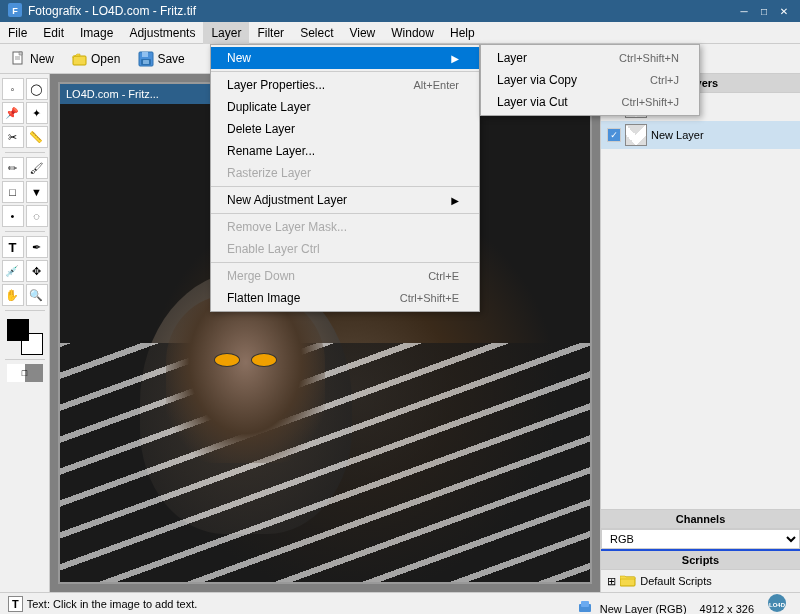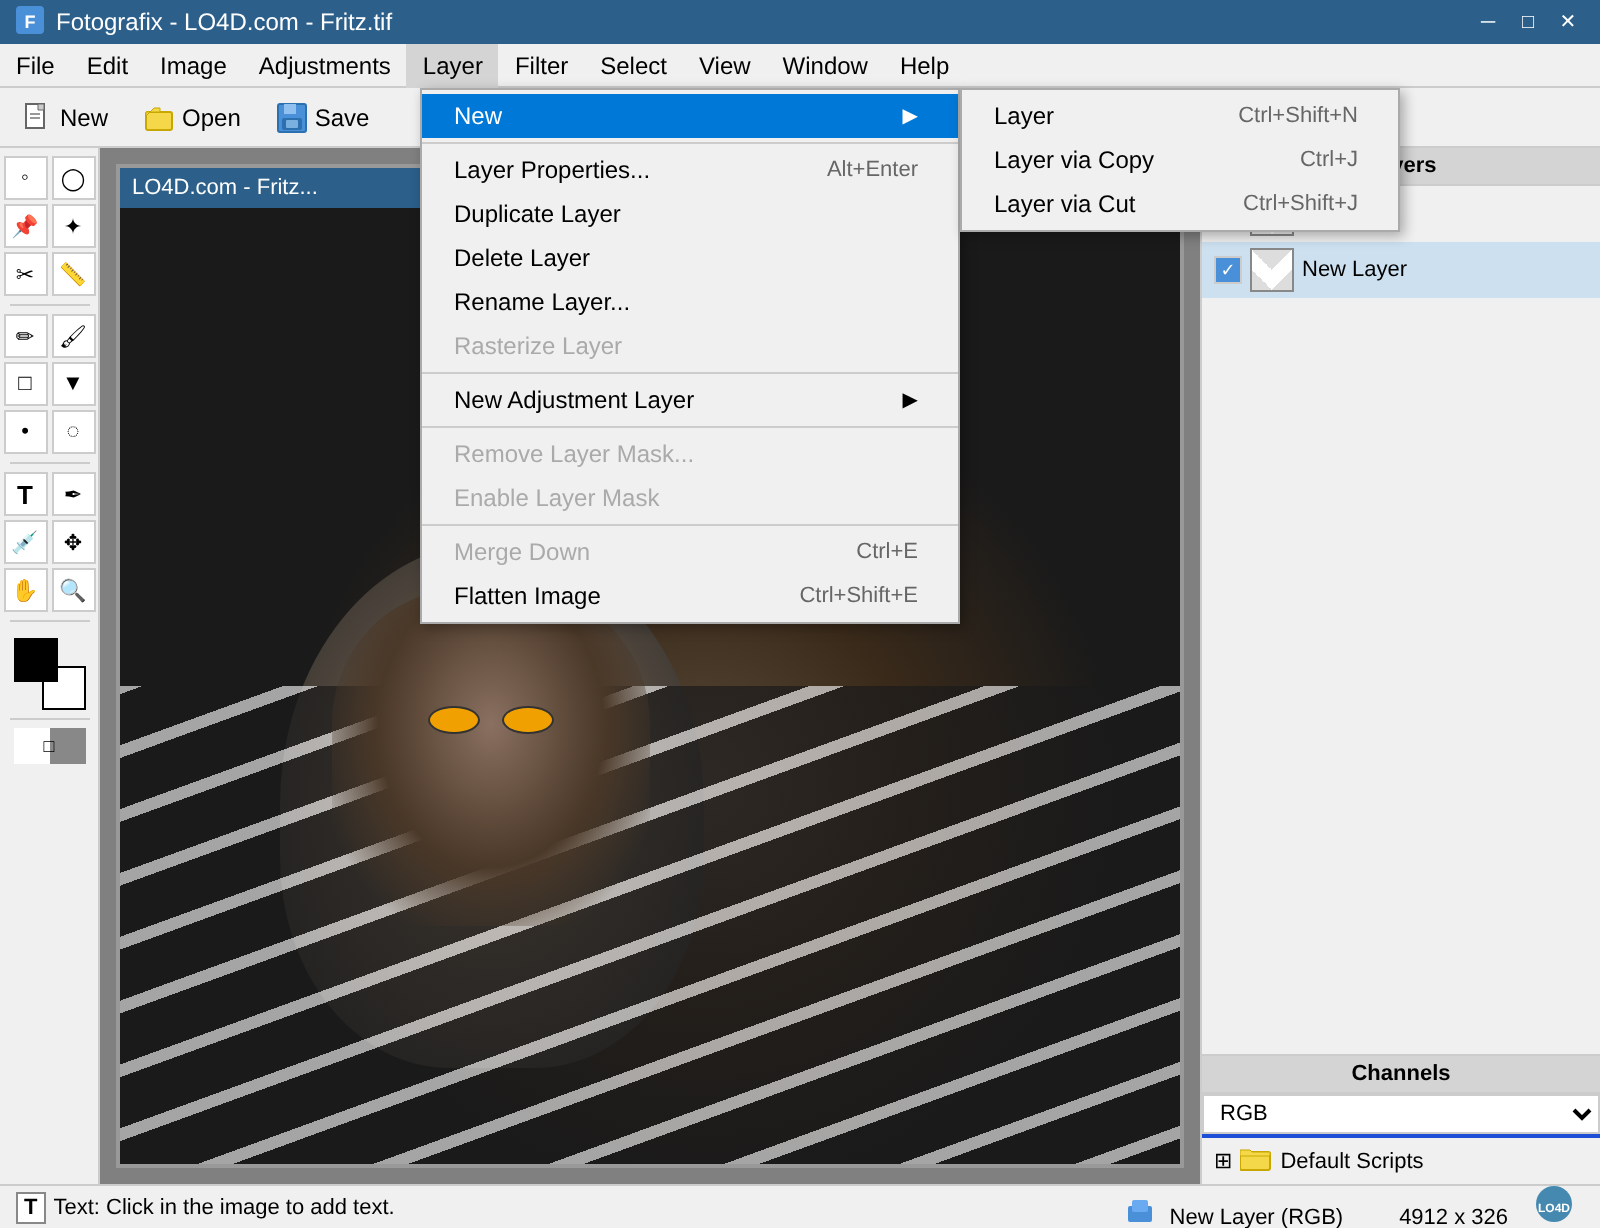--- a/index.html
+++ b/index.html
@@ -427,20 +427,21 @@
       <div class="panel-header">Channels</div>
       <select id="channels-select">
         <option>RGB</option>
         <option>Red</option>
         <option>Green</option>
         <option>Blue</option>
       </select>
     </div>
 
     <div id="scripts-panel">
+      <div class="panel-header">Scripts</div>
       <div class="scripts-item">
         <span style="cursor:pointer;">⊞</span>
         <span>
           <svg width="16" height="14" viewBox="0 0 16 14">
               <rect x="0" y="4" width="15" height="9" fill="#f5d84a" stroke="#c8a800" stroke-width="1" rx="1"></rect>
               <path d="M0 6 L0 3 L5 3 L6 4 L15 4 L15 6 Z" fill="#f5d84a" stroke="#c8a800" stroke-width="0.5"></path>
             </svg>
         </span>
         <span>Default Scripts</span>
       </div>
@@ -473,21 +474,21 @@
   <div class="menu-separator"></div>
   <div class="menu-entry">
     <span>New Adjustment Layer</span>
     <span class="menu-arrow">▶</span>
   </div>
   <div class="menu-separator"></div>
   <div class="menu-entry disabled">
     <span>Remove Layer Mask...</span>
   </div>
   <div class="menu-entry disabled">
-    <span>Enable Layer Mask</span>
+    <span>Enable Layer Ctrl</span>
   </div>
   <div class="menu-separator"></div>
   <div class="menu-entry disabled">
     <span>Merge Down</span>
     <span class="menu-shortcut">Ctrl+E</span>
   </div>
   <div class="menu-entry">
     <span>Flatten Image</span>
     <span class="menu-shortcut">Ctrl+Shift+E</span>
   </div>
@@ -514,21 +515,21 @@
     <span>Text: Click in the image to add text.</span>
   </div>
   <div id="statusbar-right">
     <span>
       <svg width="14" height="14" viewBox="0 0 14 14">
           <rect x="1" y="5" width="12" height="8" fill="#4a90d9" rx="1"></rect>
           <rect x="3" y="2" width="8" height="6" fill="#6aaaf0" rx="1"></rect>
         </svg>
     </span>
     <span>New Layer (RGB)</span>
-    <span style="margin-left:20px;">4912 x 326</span>
+    <span style="margin-left:5px;">4912 x 326</span>
     <span style="font-size:10px; color:#666;">
       <svg width="30" height="20" viewBox="0 0 30 20">
         <circle cx="15" cy="10" r="9" fill="#1a6fa0" opacity="0.8"></circle>
         <text x="15" y="14" text-anchor="middle" fill="white" font-size="6" font-weight="bold">LO4D</text>
       </svg>
     </span>
   </div>
 </div>
 
 </body></html>

